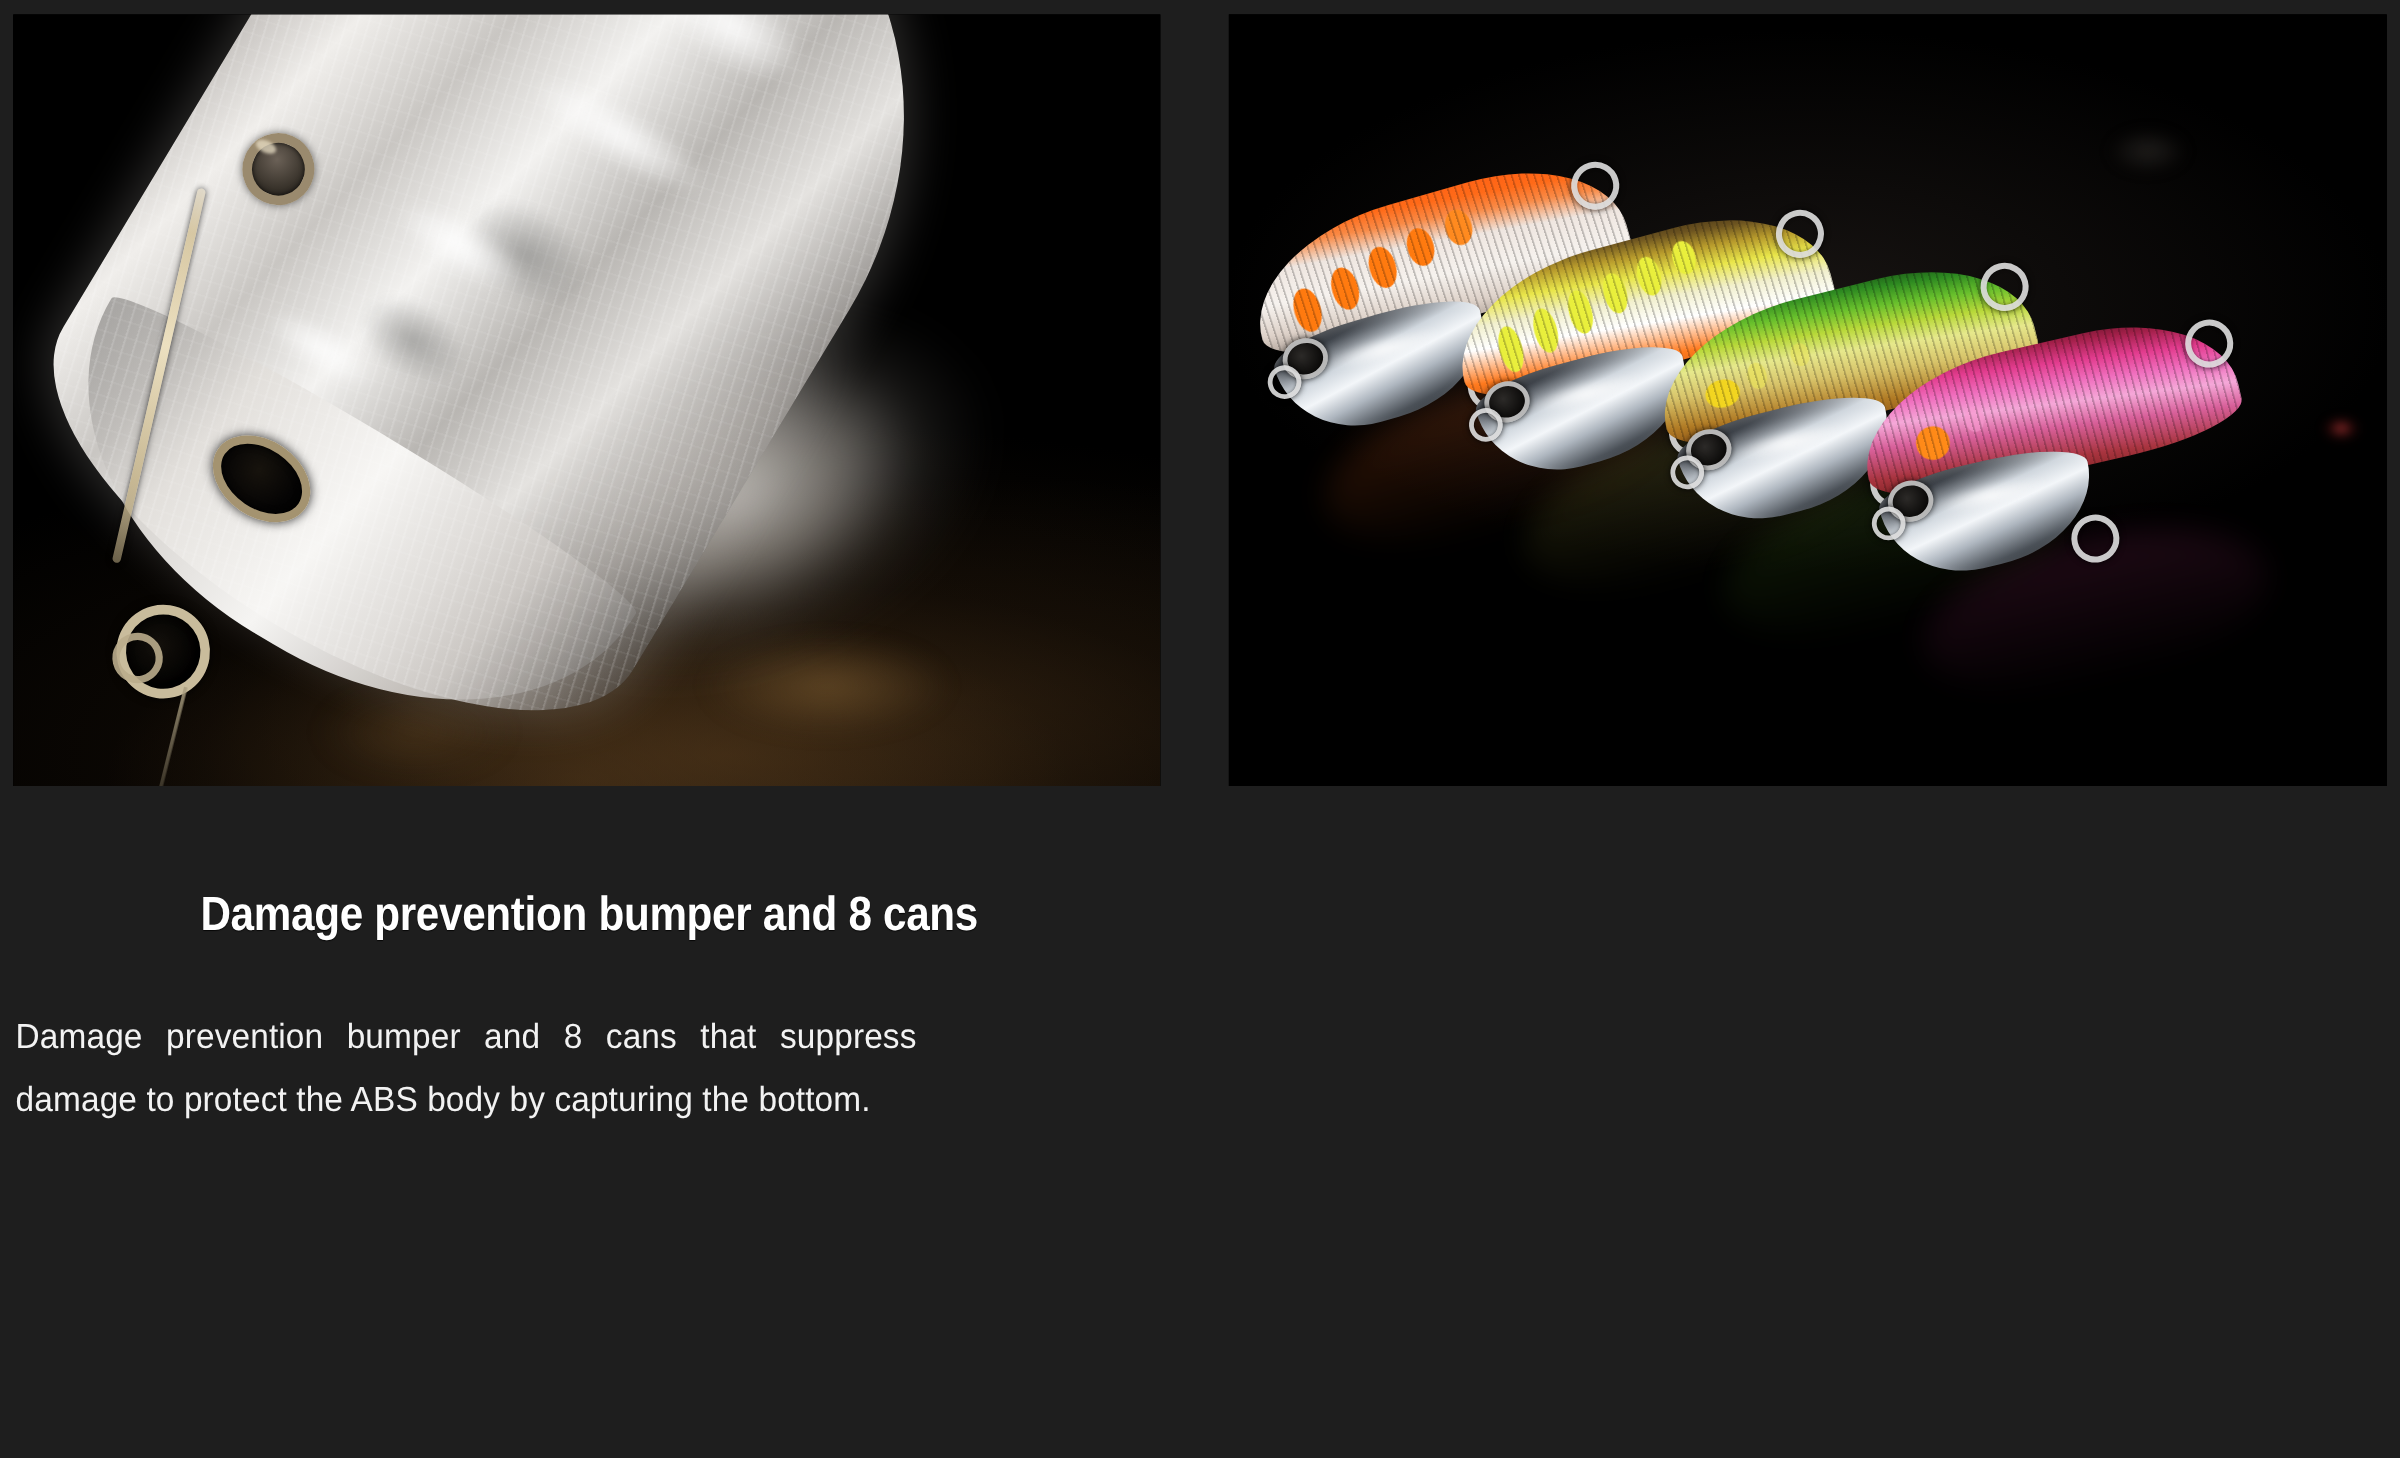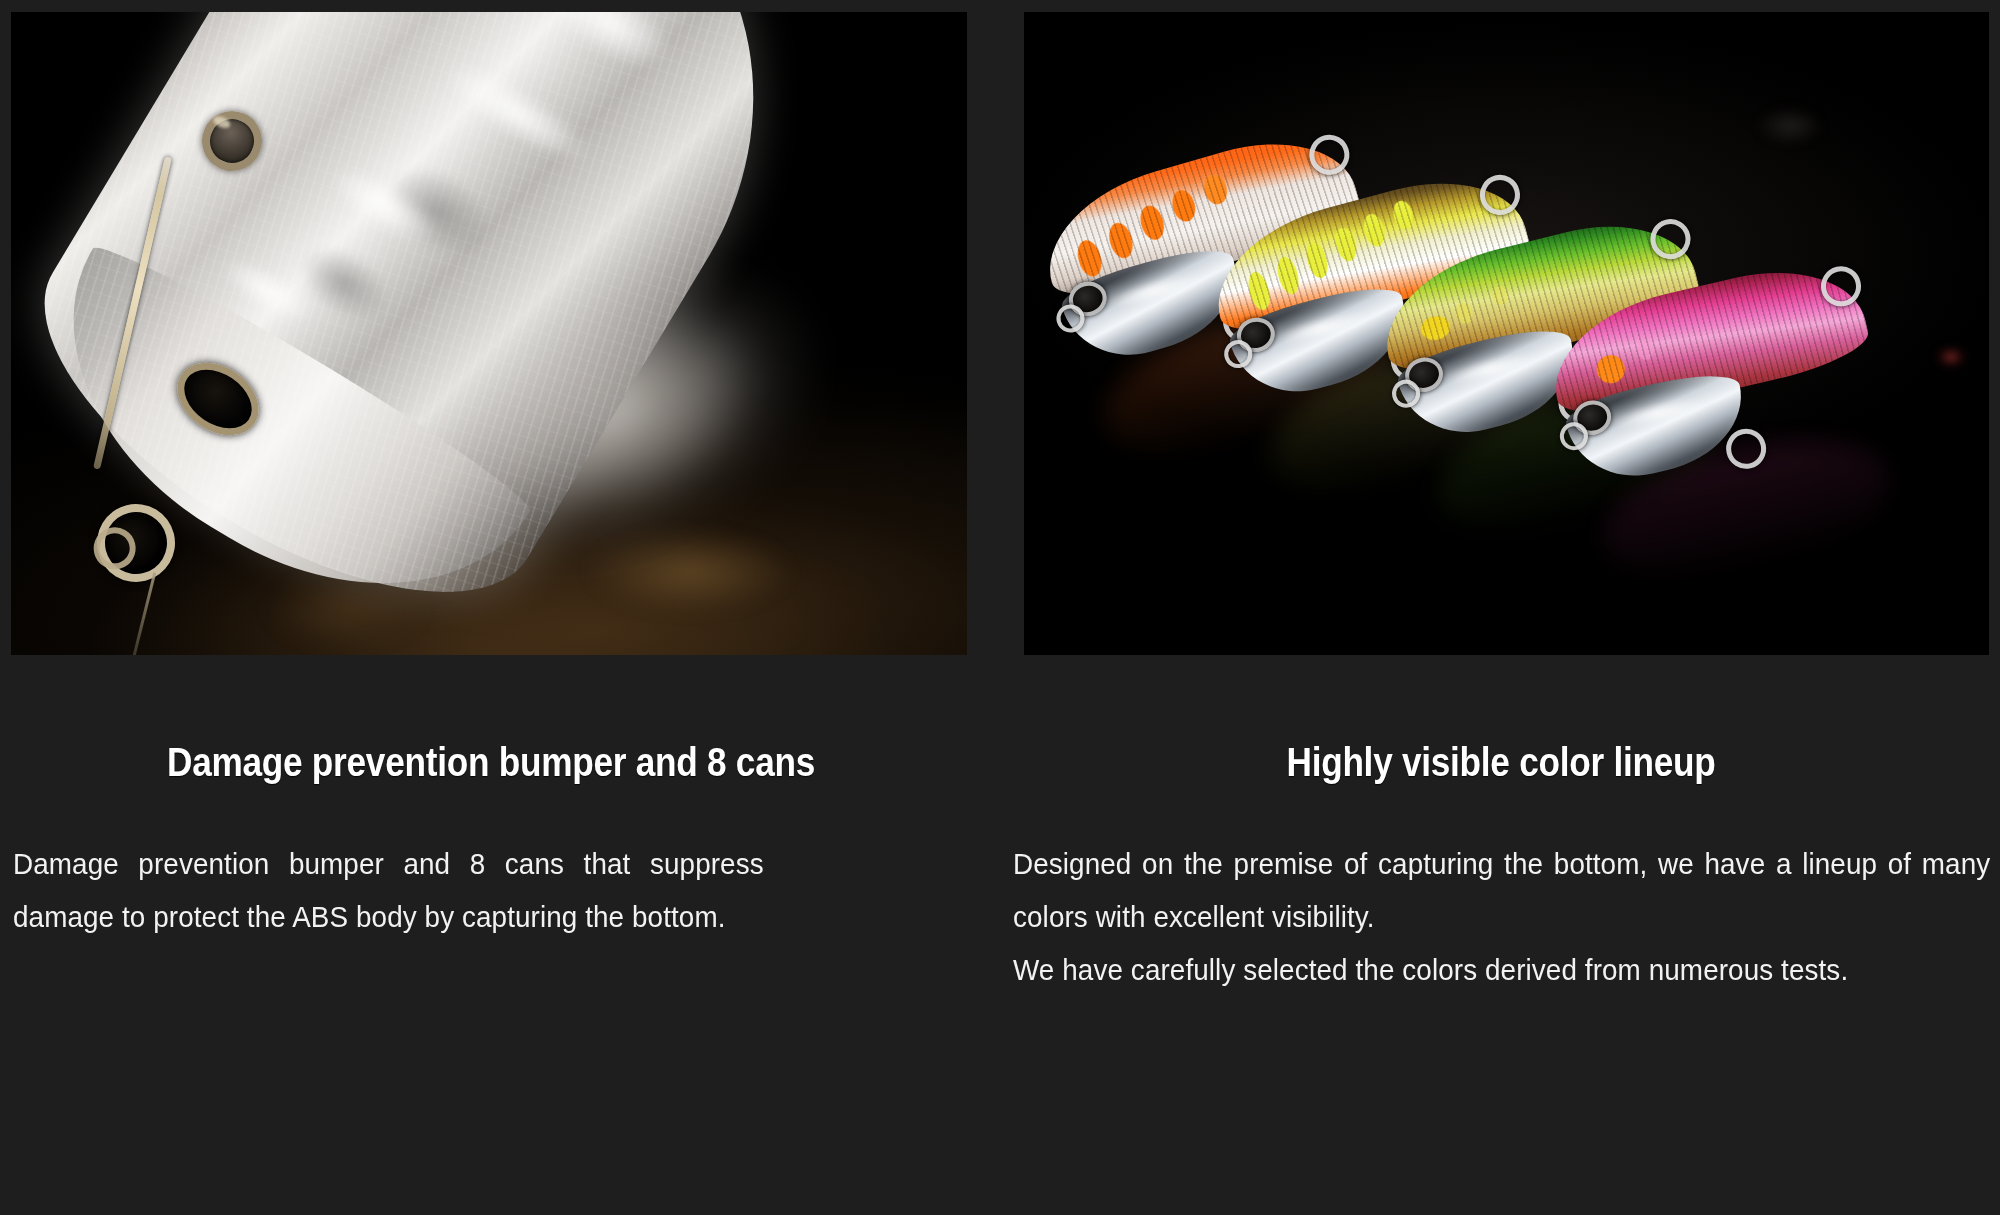--- a/index.html
+++ b/index.html
@@ -576,22 +576,15 @@
 
   <div class="text-row">
 
     <div class="col col-left">
       <h2 class="feature-title">Damage prevention bumper and 8 cans</h2>
       <div class="feature-body">
         <p>Damage prevention bumper and 8 cans that suppress damage to protect the ABS body by capturing the bottom.</p>
       </div>
     </div>
 
-    <div class="col col-right">
-      <h2 class="feature-title">Highly visible color lineup</h2>
-      <div class="feature-body">
-        <p>Designed on the premise of capturing the bottom, we have a lineup of many colors with excellent visibility.</p>
-        <p>We have carefully selected the colors derived from numerous tests.</p>
-      </div>
-    </div>
 
   </div>
 </div>
 
 </body></html>

